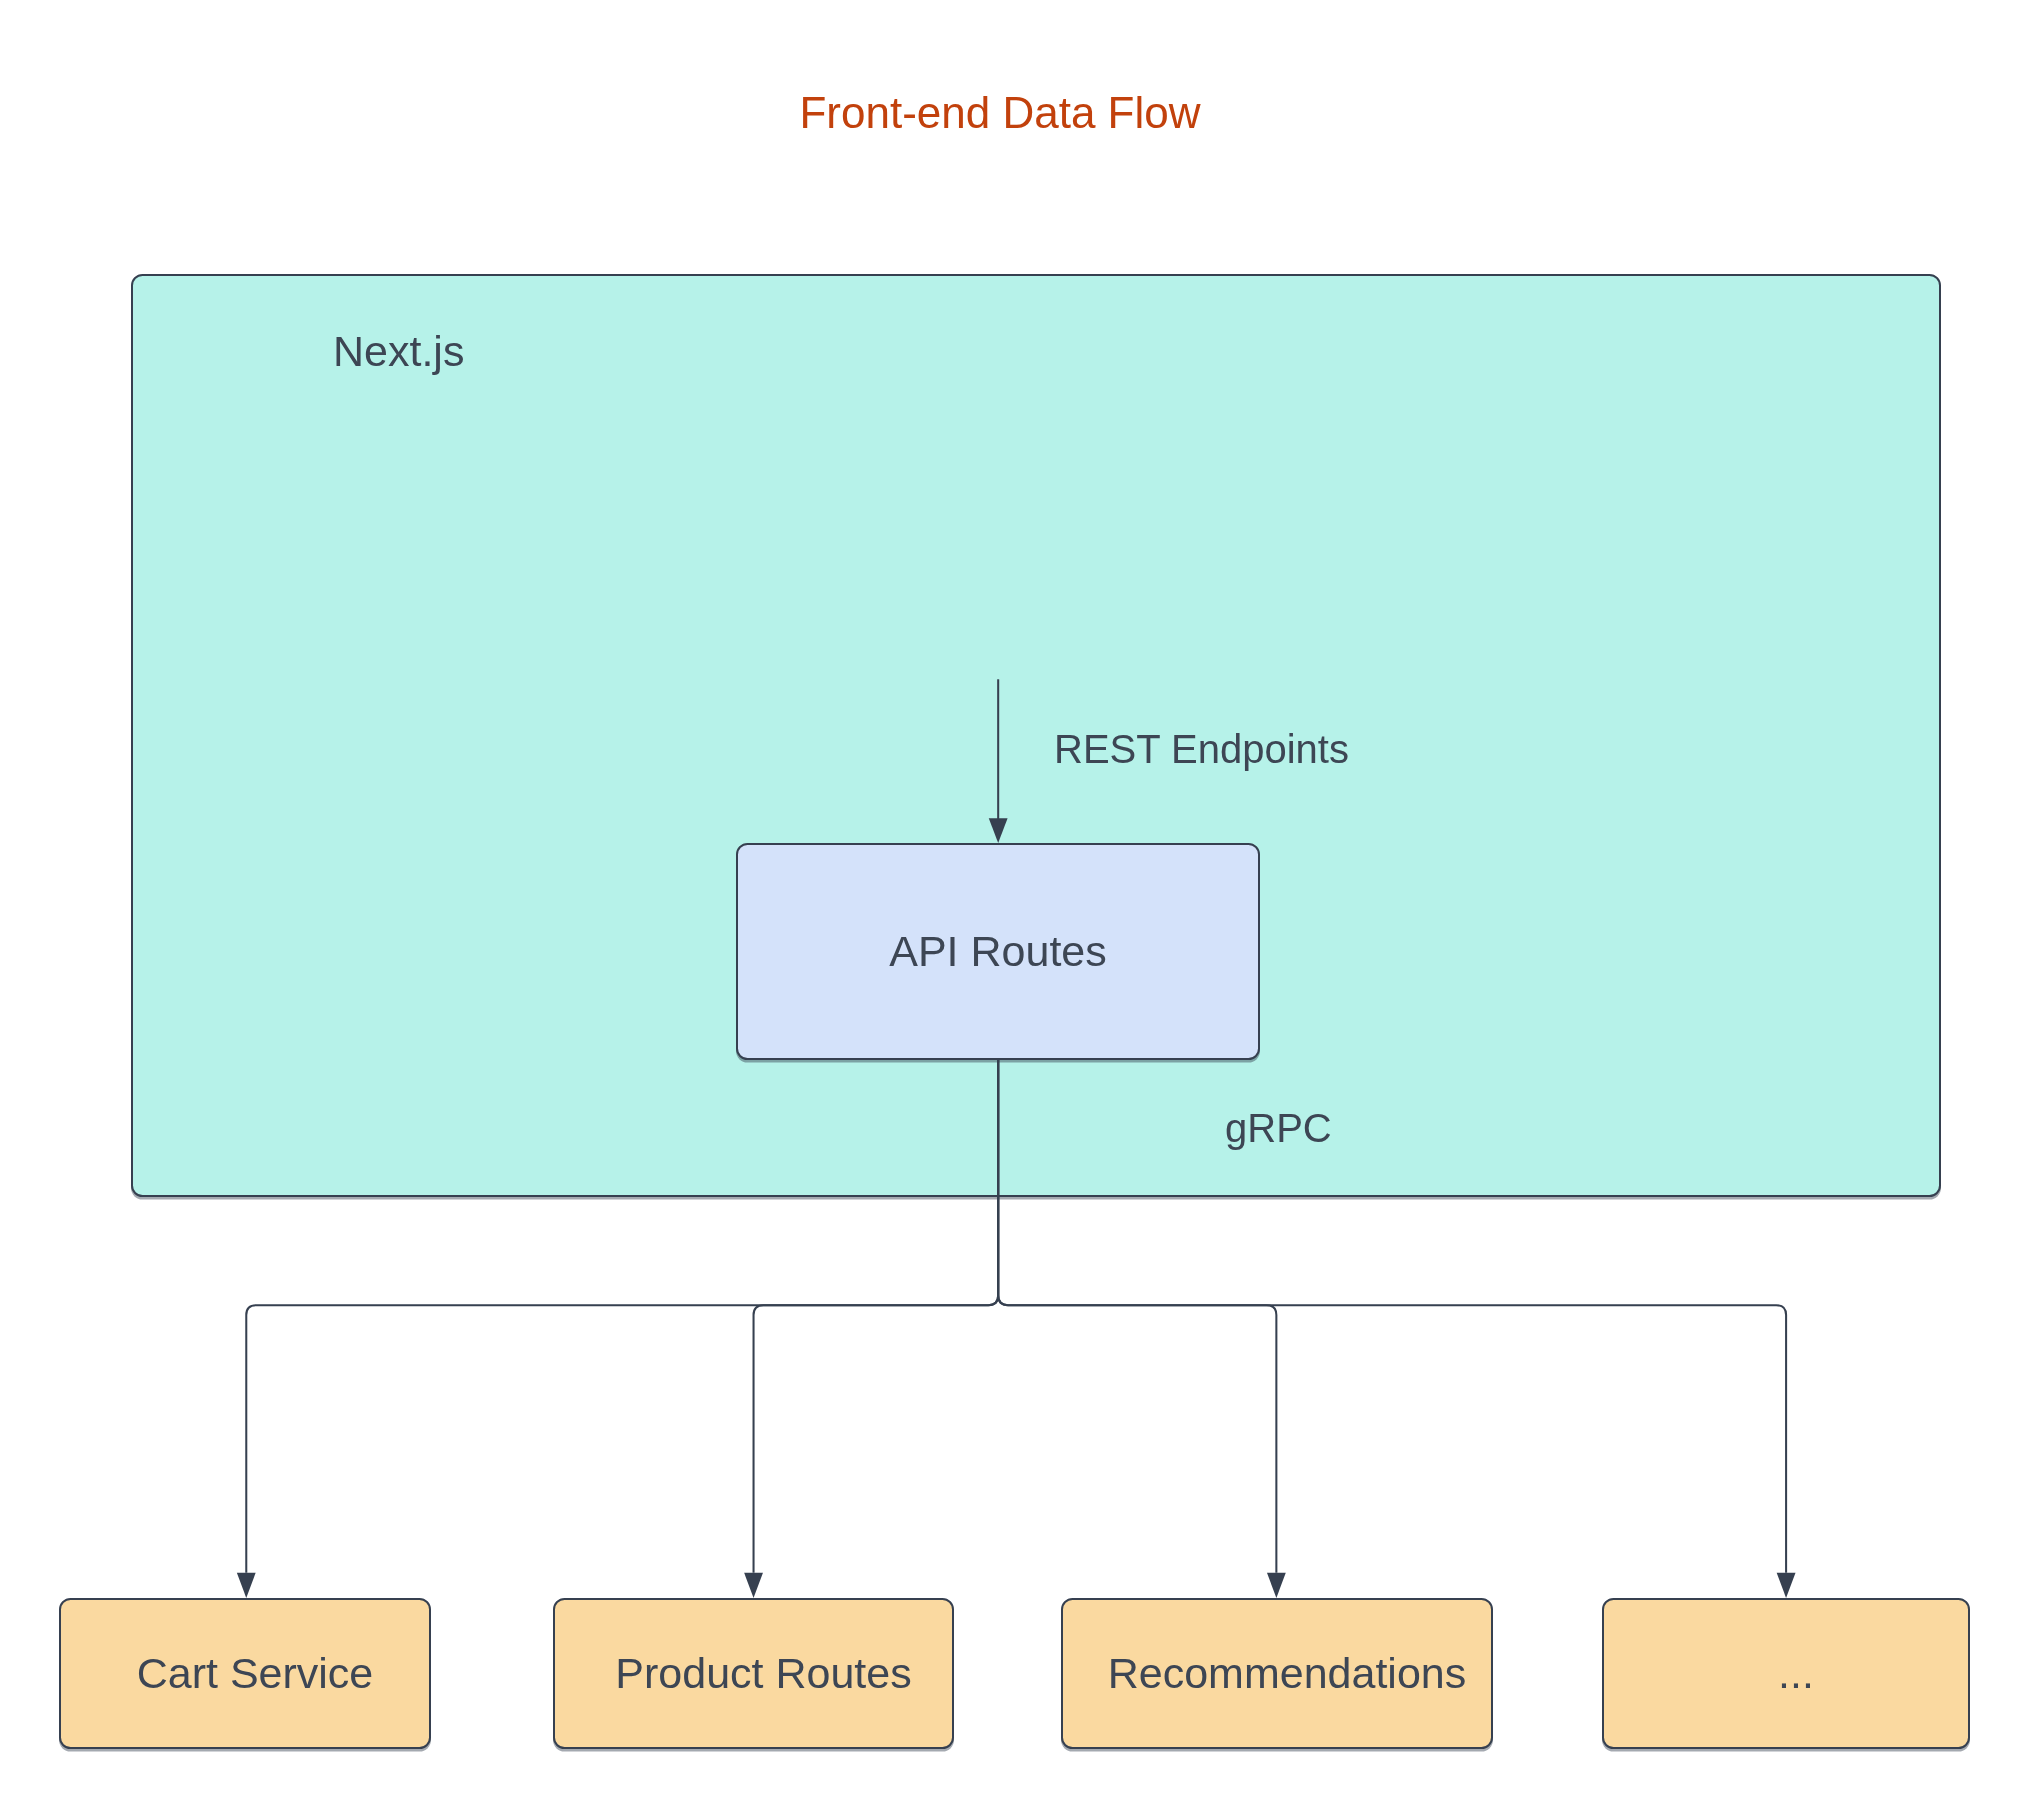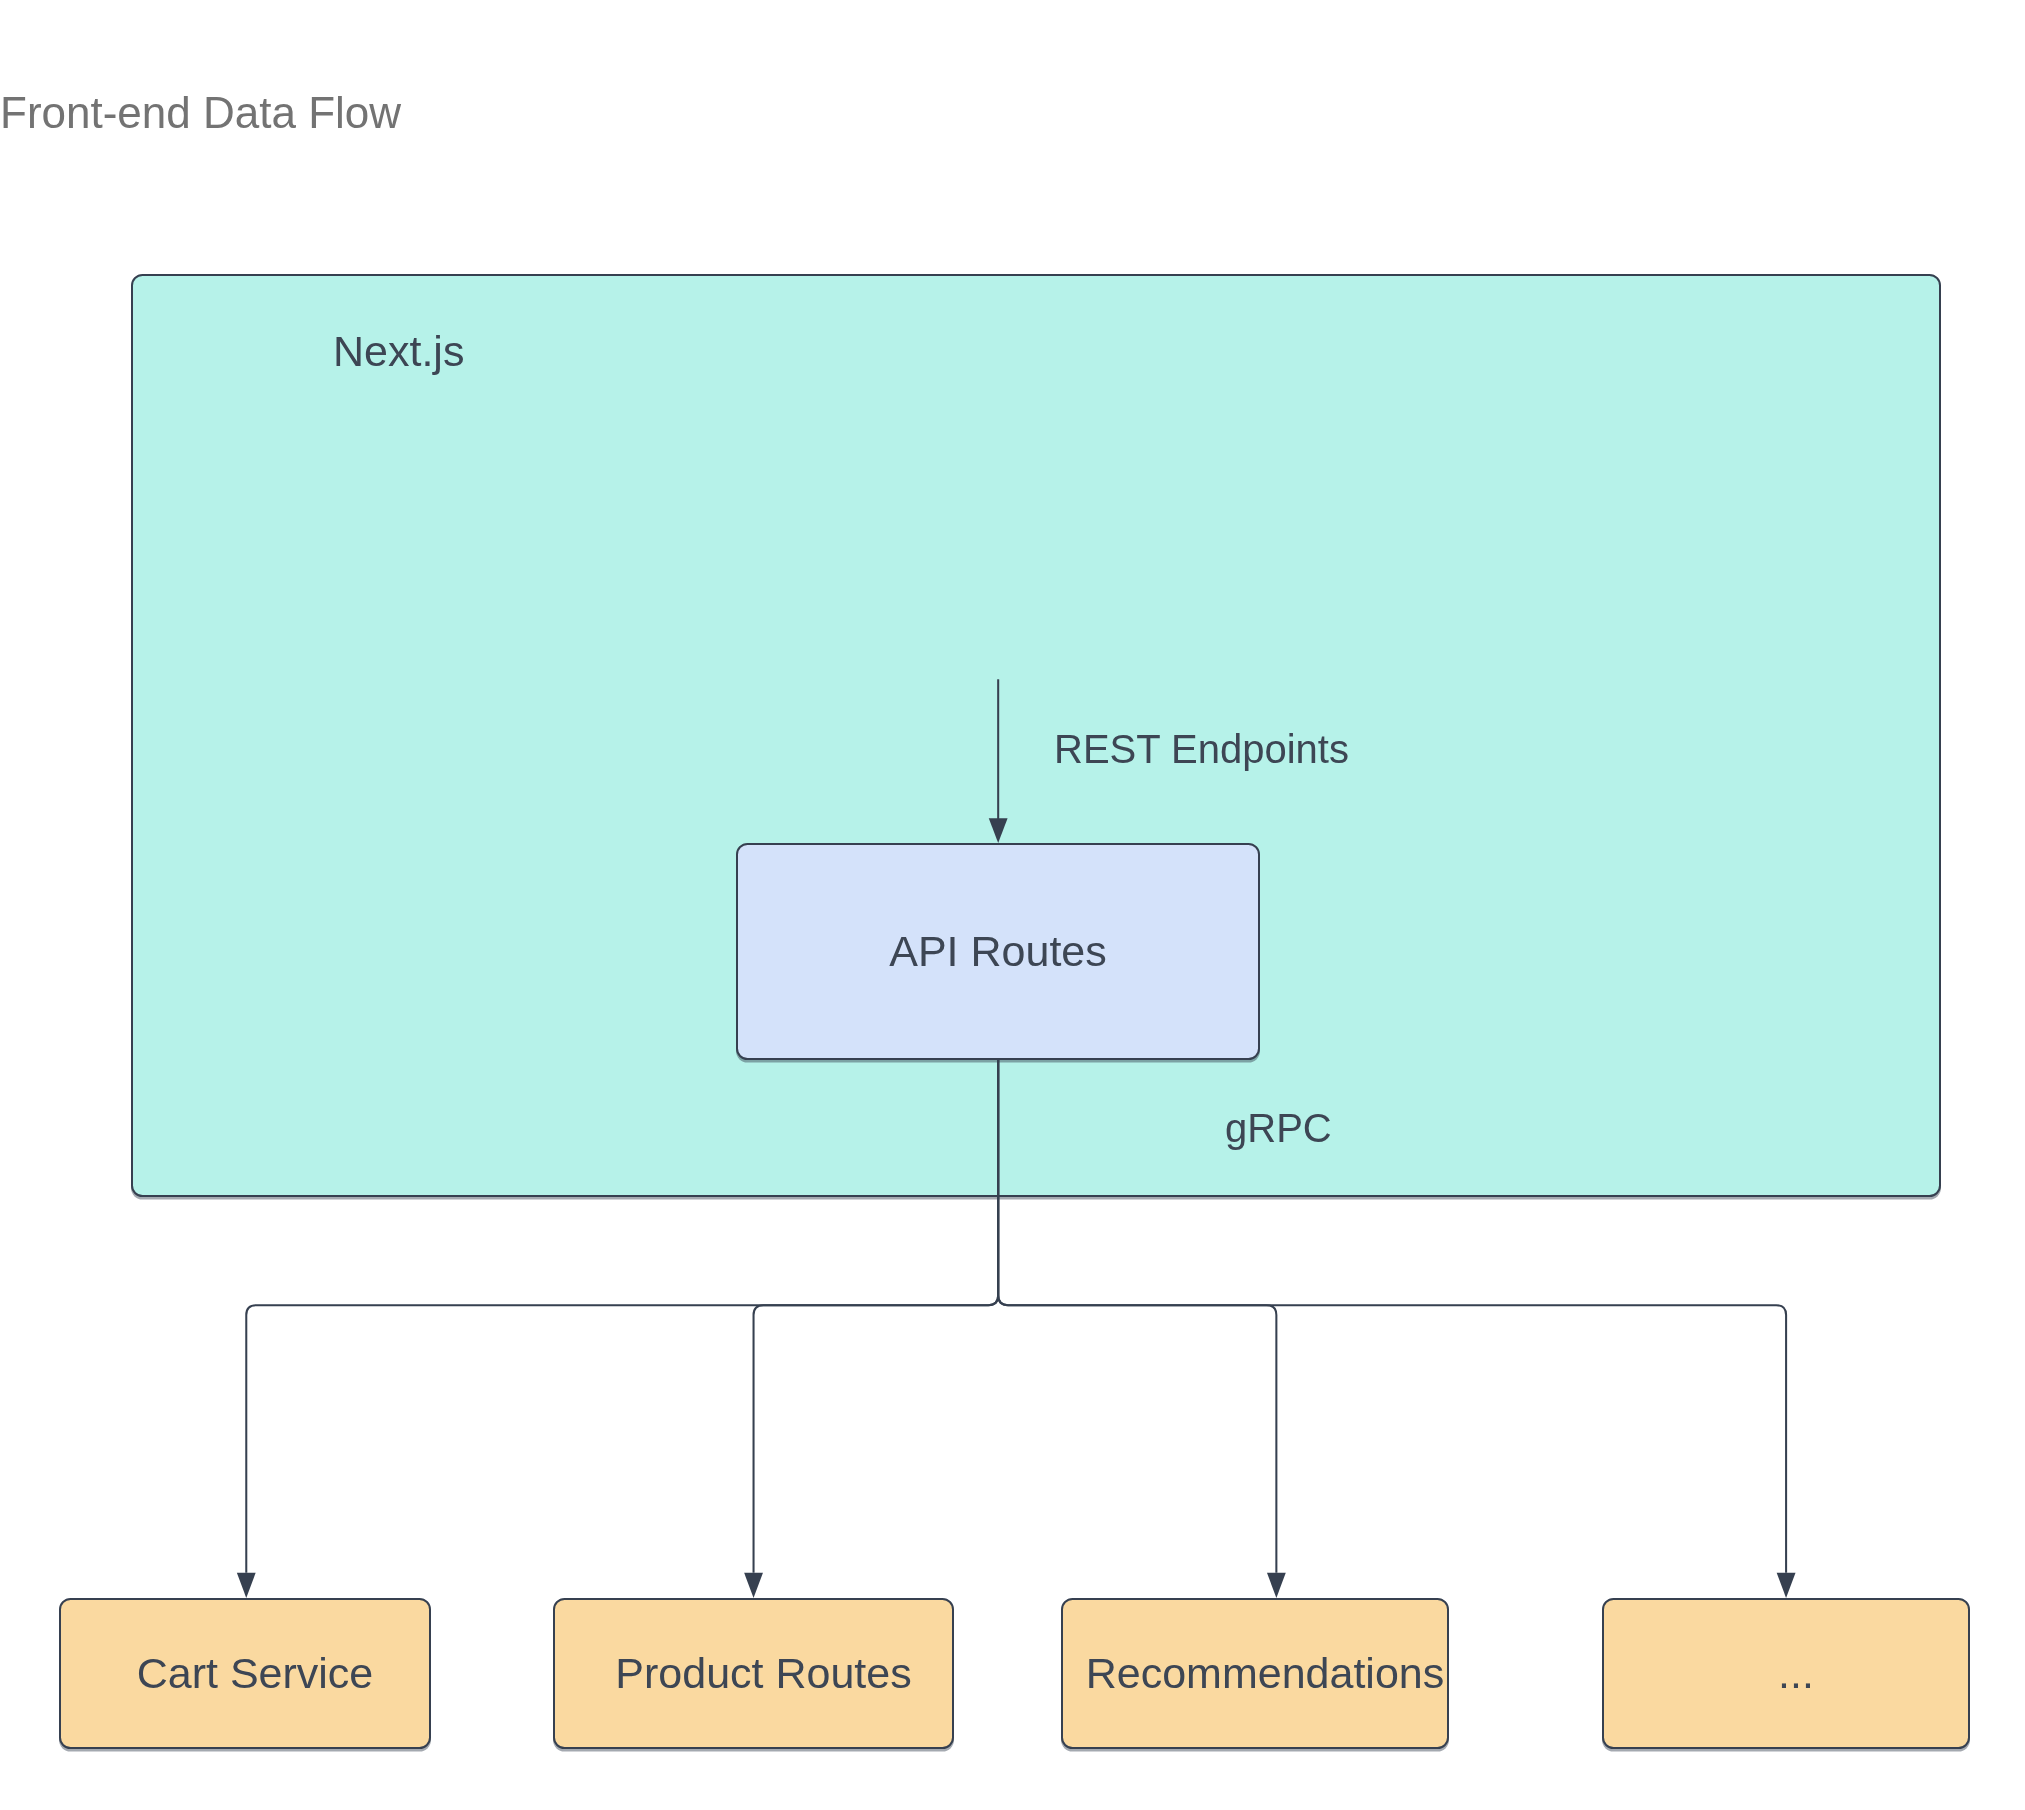--- a/index.html
+++ b/index.html
@@ -14,22 +14,23 @@
     background: #ffffff;
     font-family: "Liberation Sans", sans-serif;
     color: #3f4a56;
     overflow: hidden;
   }
   .title {
     position: absolute;
     top: 88px;
     left: 0;
     width: 2000px;
+    text-align: center;
     font-size: 44px;
-    color: #737373;
+    color: #c2410c;
   }
   .container-box {
     position: absolute;
     left: 131px;
     top: 274px;
     width: 1810px;
     height: 923px;
     background: #b6f2e9;
     border: 2px solid #364050;
     border-radius: 11.5px;
@@ -56,21 +57,21 @@
     color: #3d4654;
     text-align: center;
     box-shadow: 0 2.5px 0 rgba(54, 64, 80, 0.45);
   }
   .node.blue { background: #d4e2fa; }
   .node.orange { background: #fad9a0; padding-left: 20px; }
   .node-csr  { left: 736px;  top: 462px;  width: 524px; height: 217px; }
   .node-api  { left: 736px;  top: 843px; width: 524px; height: 217px; }
   .node-cart { left: 59px;   top: 1598px; width: 372px; height: 151px; }
   .node-catalog { left: 553px;  top: 1598px; width: 401px; height: 151px; }
-  .node-recs    { left: 1061px; top: 1598px; width: 388px; height: 151px; }
+  .node-recs    { left: 1061px; top: 1598px; width: 432px; height: 151px; }
   .node-more    { left: 1602px; top: 1598px; width: 368px; height: 151px; }
   .edge-label {
     position: absolute;
     font-size: 40px;
     color: #3d4654;
     white-space: nowrap;
   }
   .edge-label-rest { left: 1054px; top: 727px; }
   .edge-label-grpc { left: 1225px; top: 1106px; }
   svg.edges {

